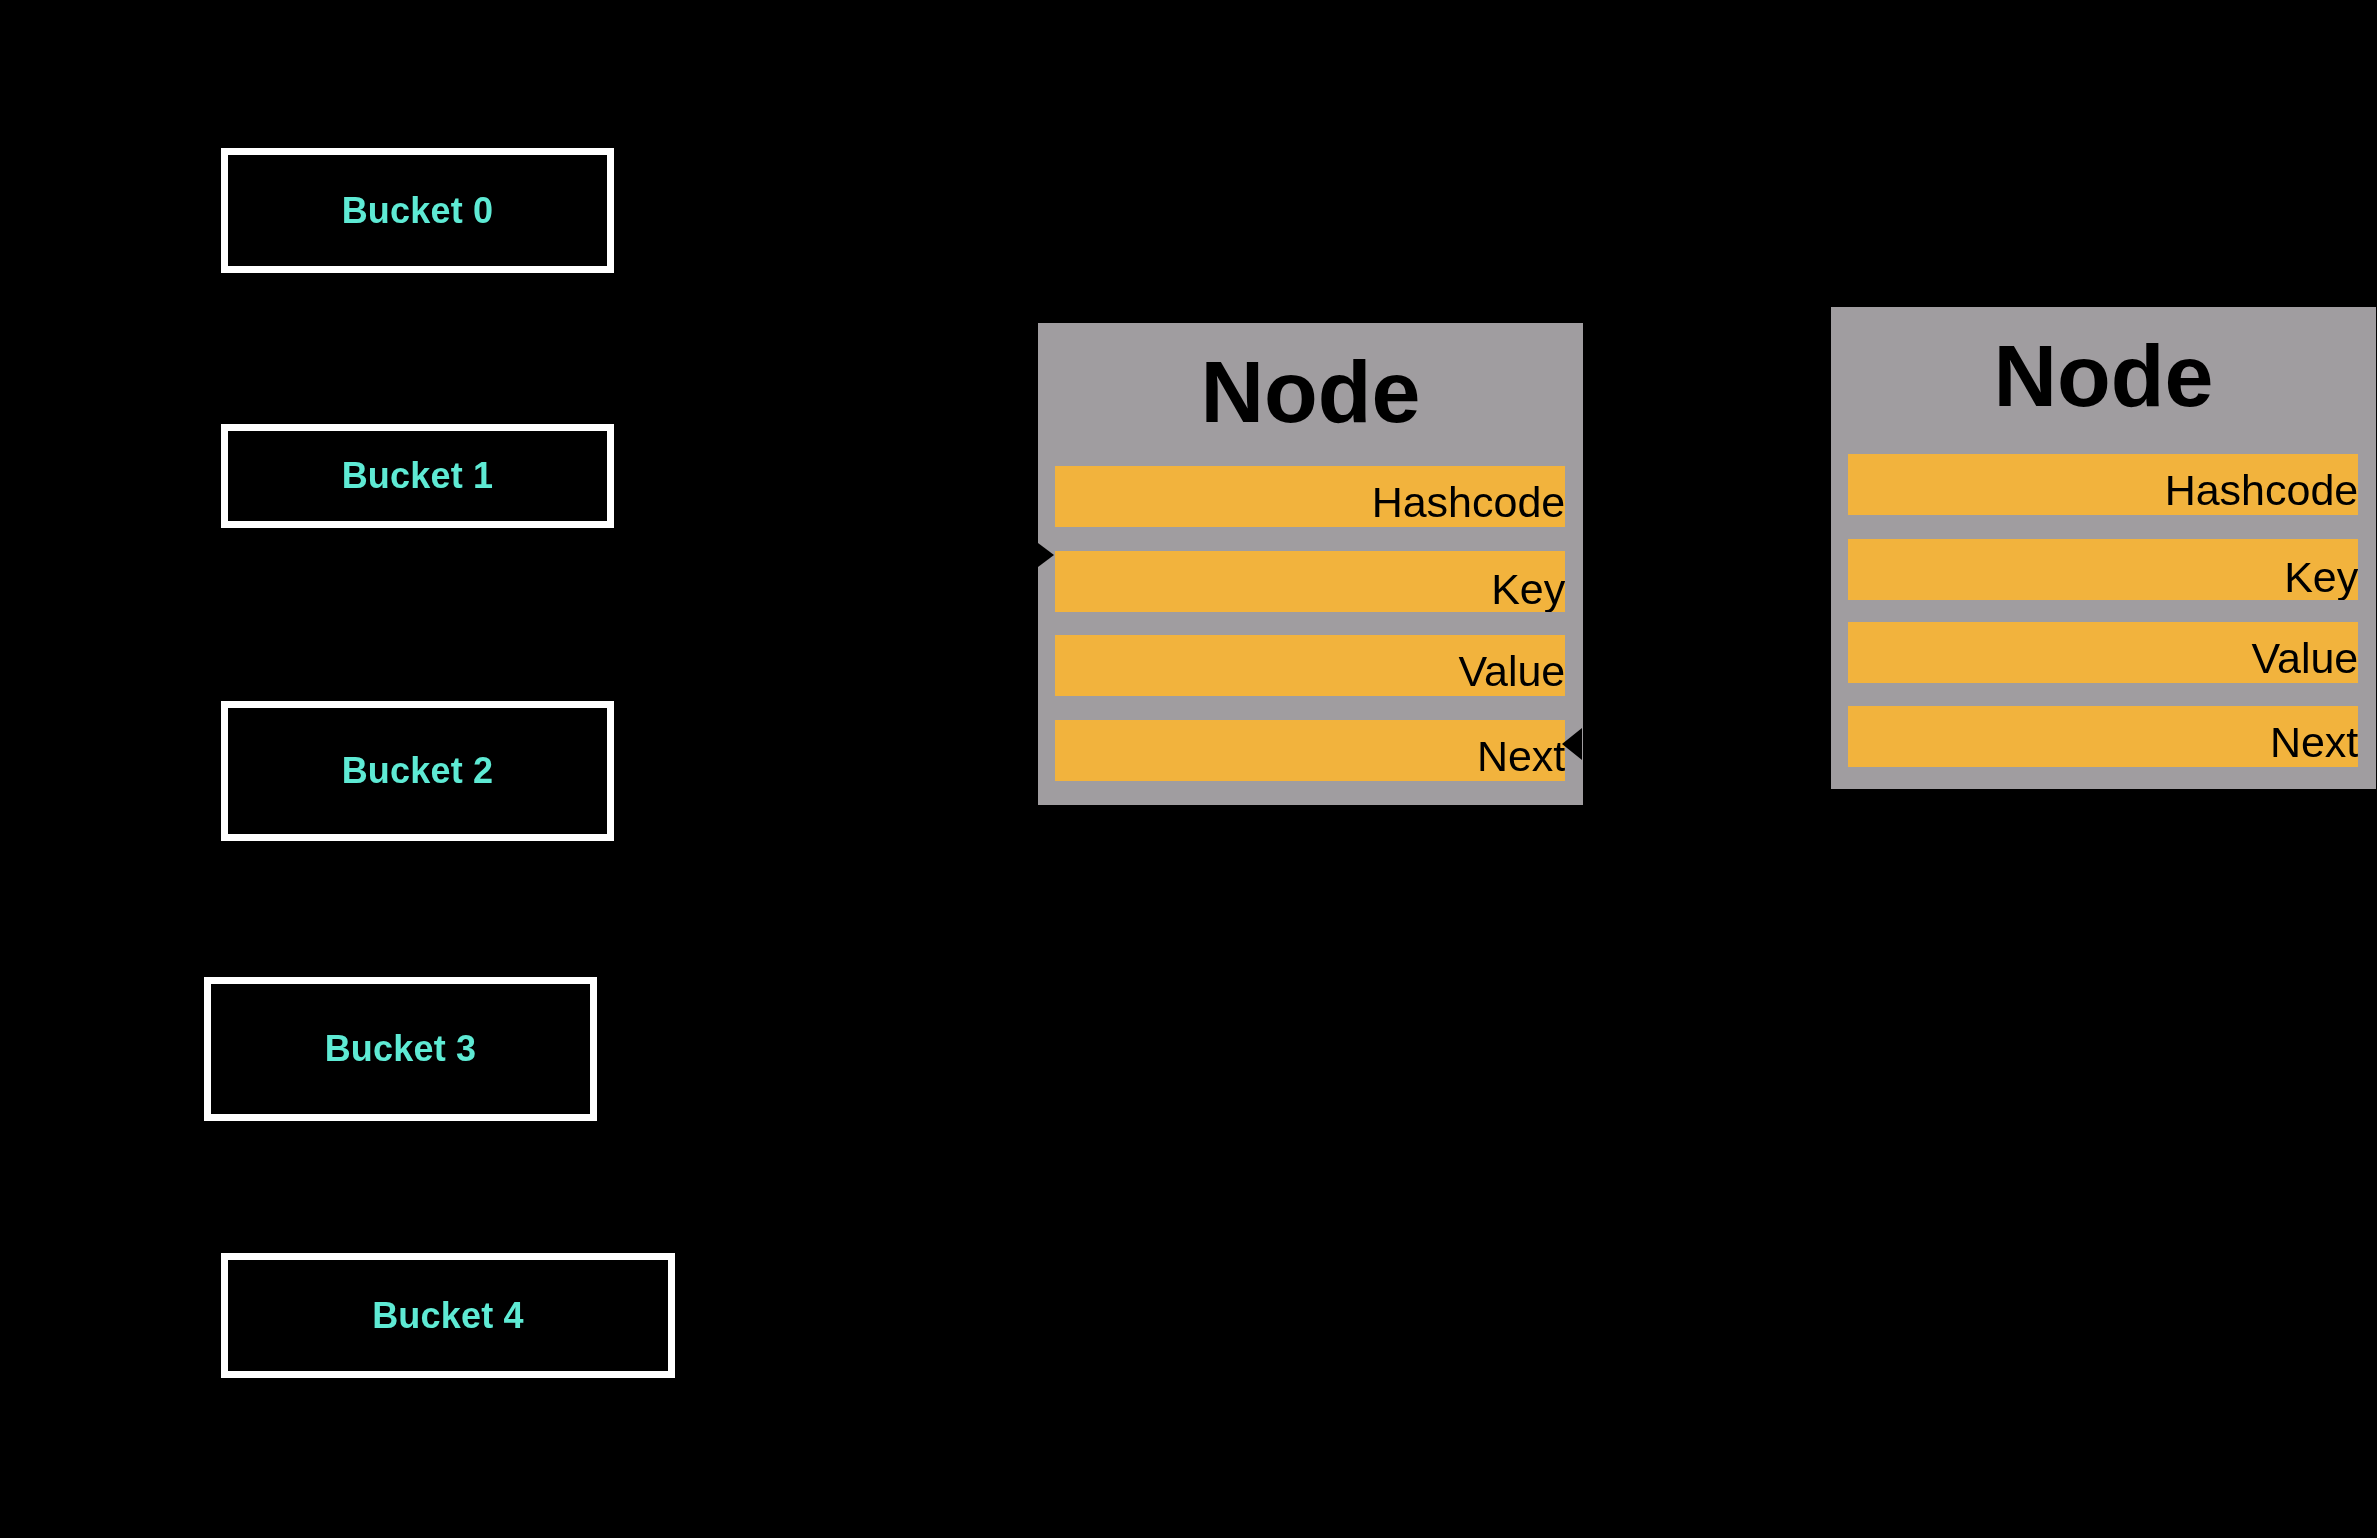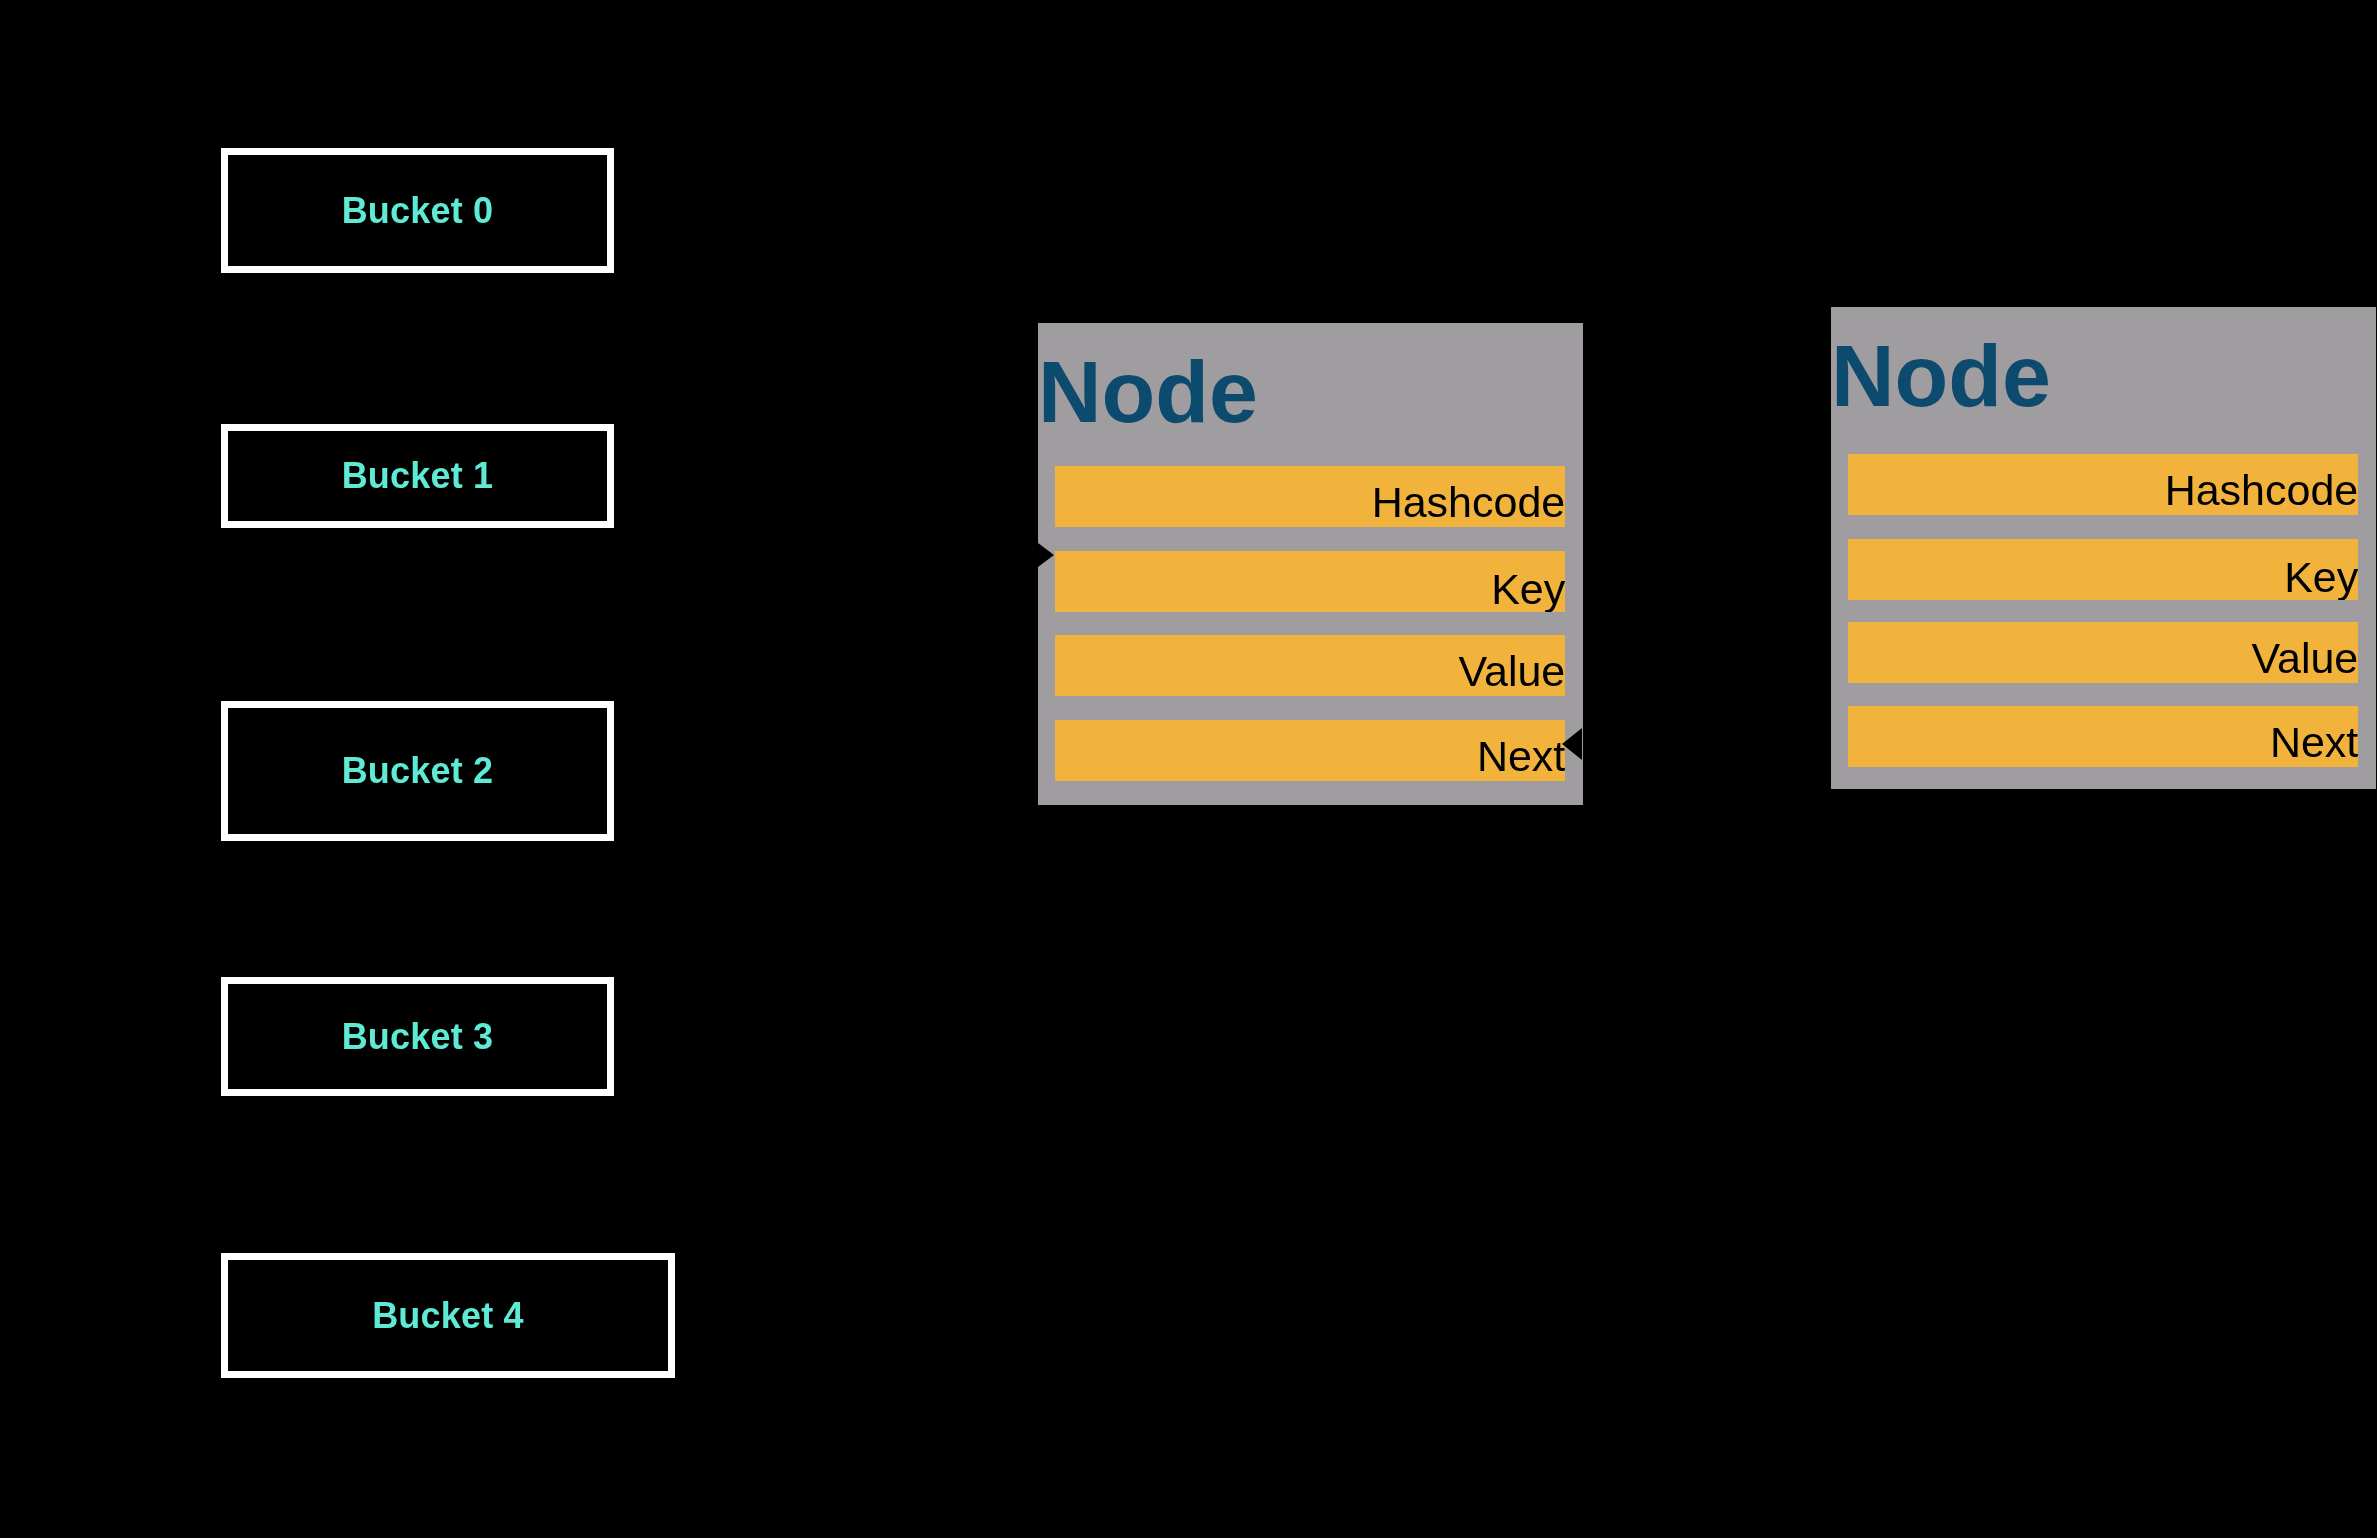--- a/index.html
+++ b/index.html
@@ -41,22 +41,22 @@
   
   .node {
     position: absolute;
     box-sizing: border-box;
     background: #A09DA0;
   }
   .node-title {
     position: absolute;
     left: 0;
     right: 0;
-    text-align: left;
-    color: #0c4a6e;
+    text-align: center;
+    color: #000000;
     font-size: 88px;
     font-weight: bold;
     line-height: 1;
     white-space: nowrap;
   }
   .node-field {
     position: absolute;
     background: #F2B33D;
     overflow: hidden;
   }
@@ -97,21 +97,21 @@
   <div id="bucket-list">
       <div class="bucket" style="left: 221px; top: 148px; width: 393px; height: 125px;">
         <span class="bucket-label">Bucket 0</span>
       </div>
       <div class="bucket" style="left: 221px; top: 424px; width: 393px; height: 104px;">
         <span class="bucket-label">Bucket 1</span>
       </div>
       <div class="bucket" style="left: 221px; top: 701px; width: 393px; height: 140px;">
         <span class="bucket-label">Bucket 2</span>
       </div>
-      <div class="bucket" style="left: 221px; top: 977px; width: 393px; height: 119px;">
+      <div class="bucket" style="left: 204px; top: 977px; width: 393px; height: 144px;">
         <span class="bucket-label">Bucket 3</span>
       </div>
       <div class="bucket" style="left: 221px; top: 1253px; width: 454px; height: 125px;">
         <span class="bucket-label">Bucket 4</span>
       </div>
     </div>
 
   <div id="node-list">
       <div class="node" style="left: 1038px; top: 323px; width: 545px; height: 482px;">
         <div class="node-title" style="top: 25px;">Node</div>

